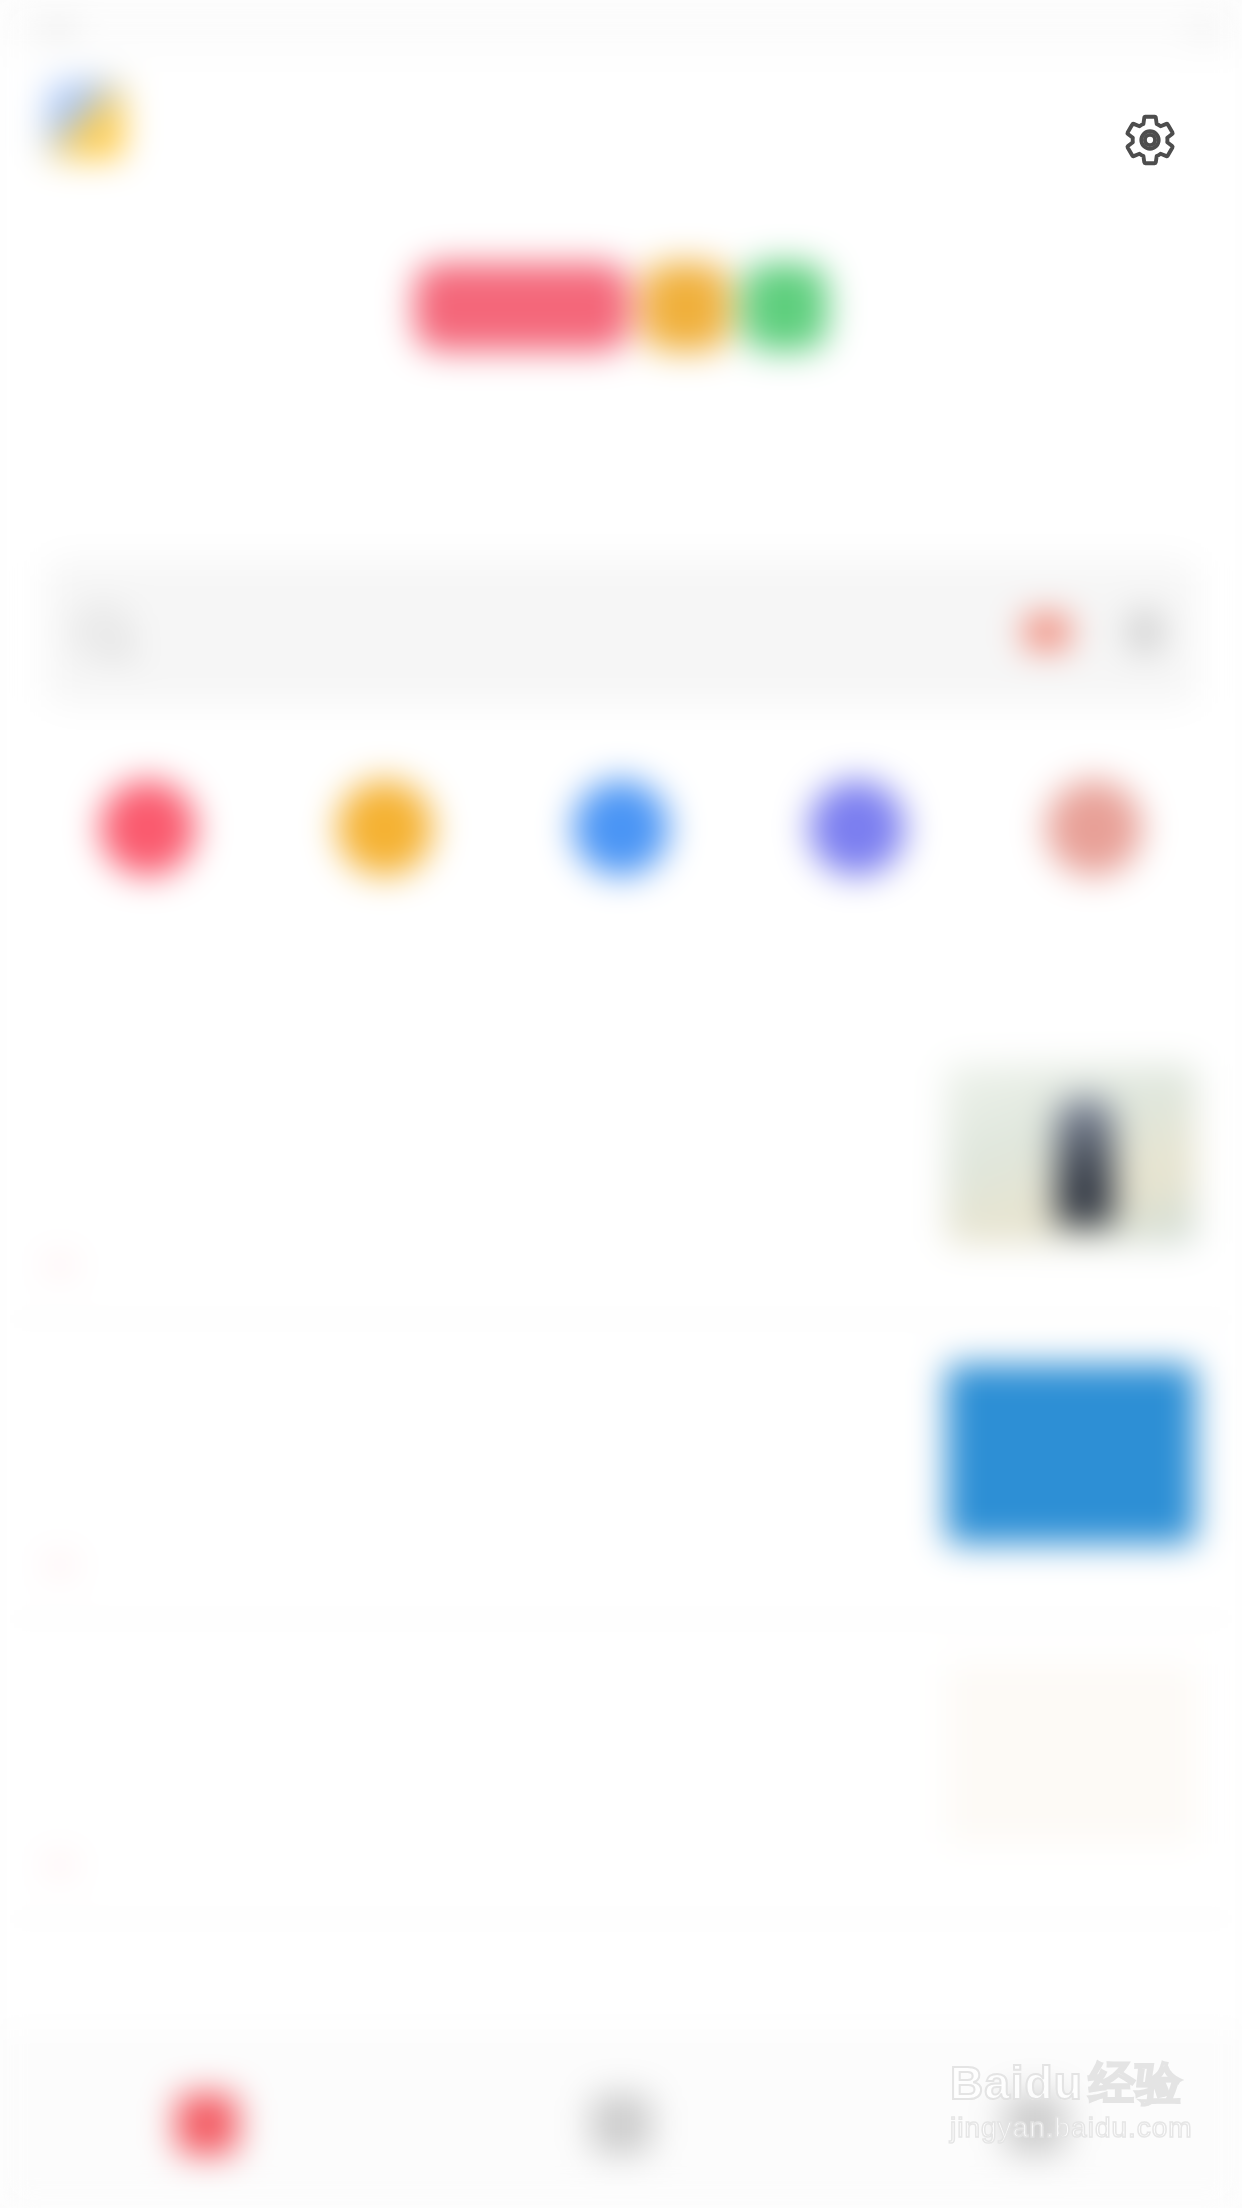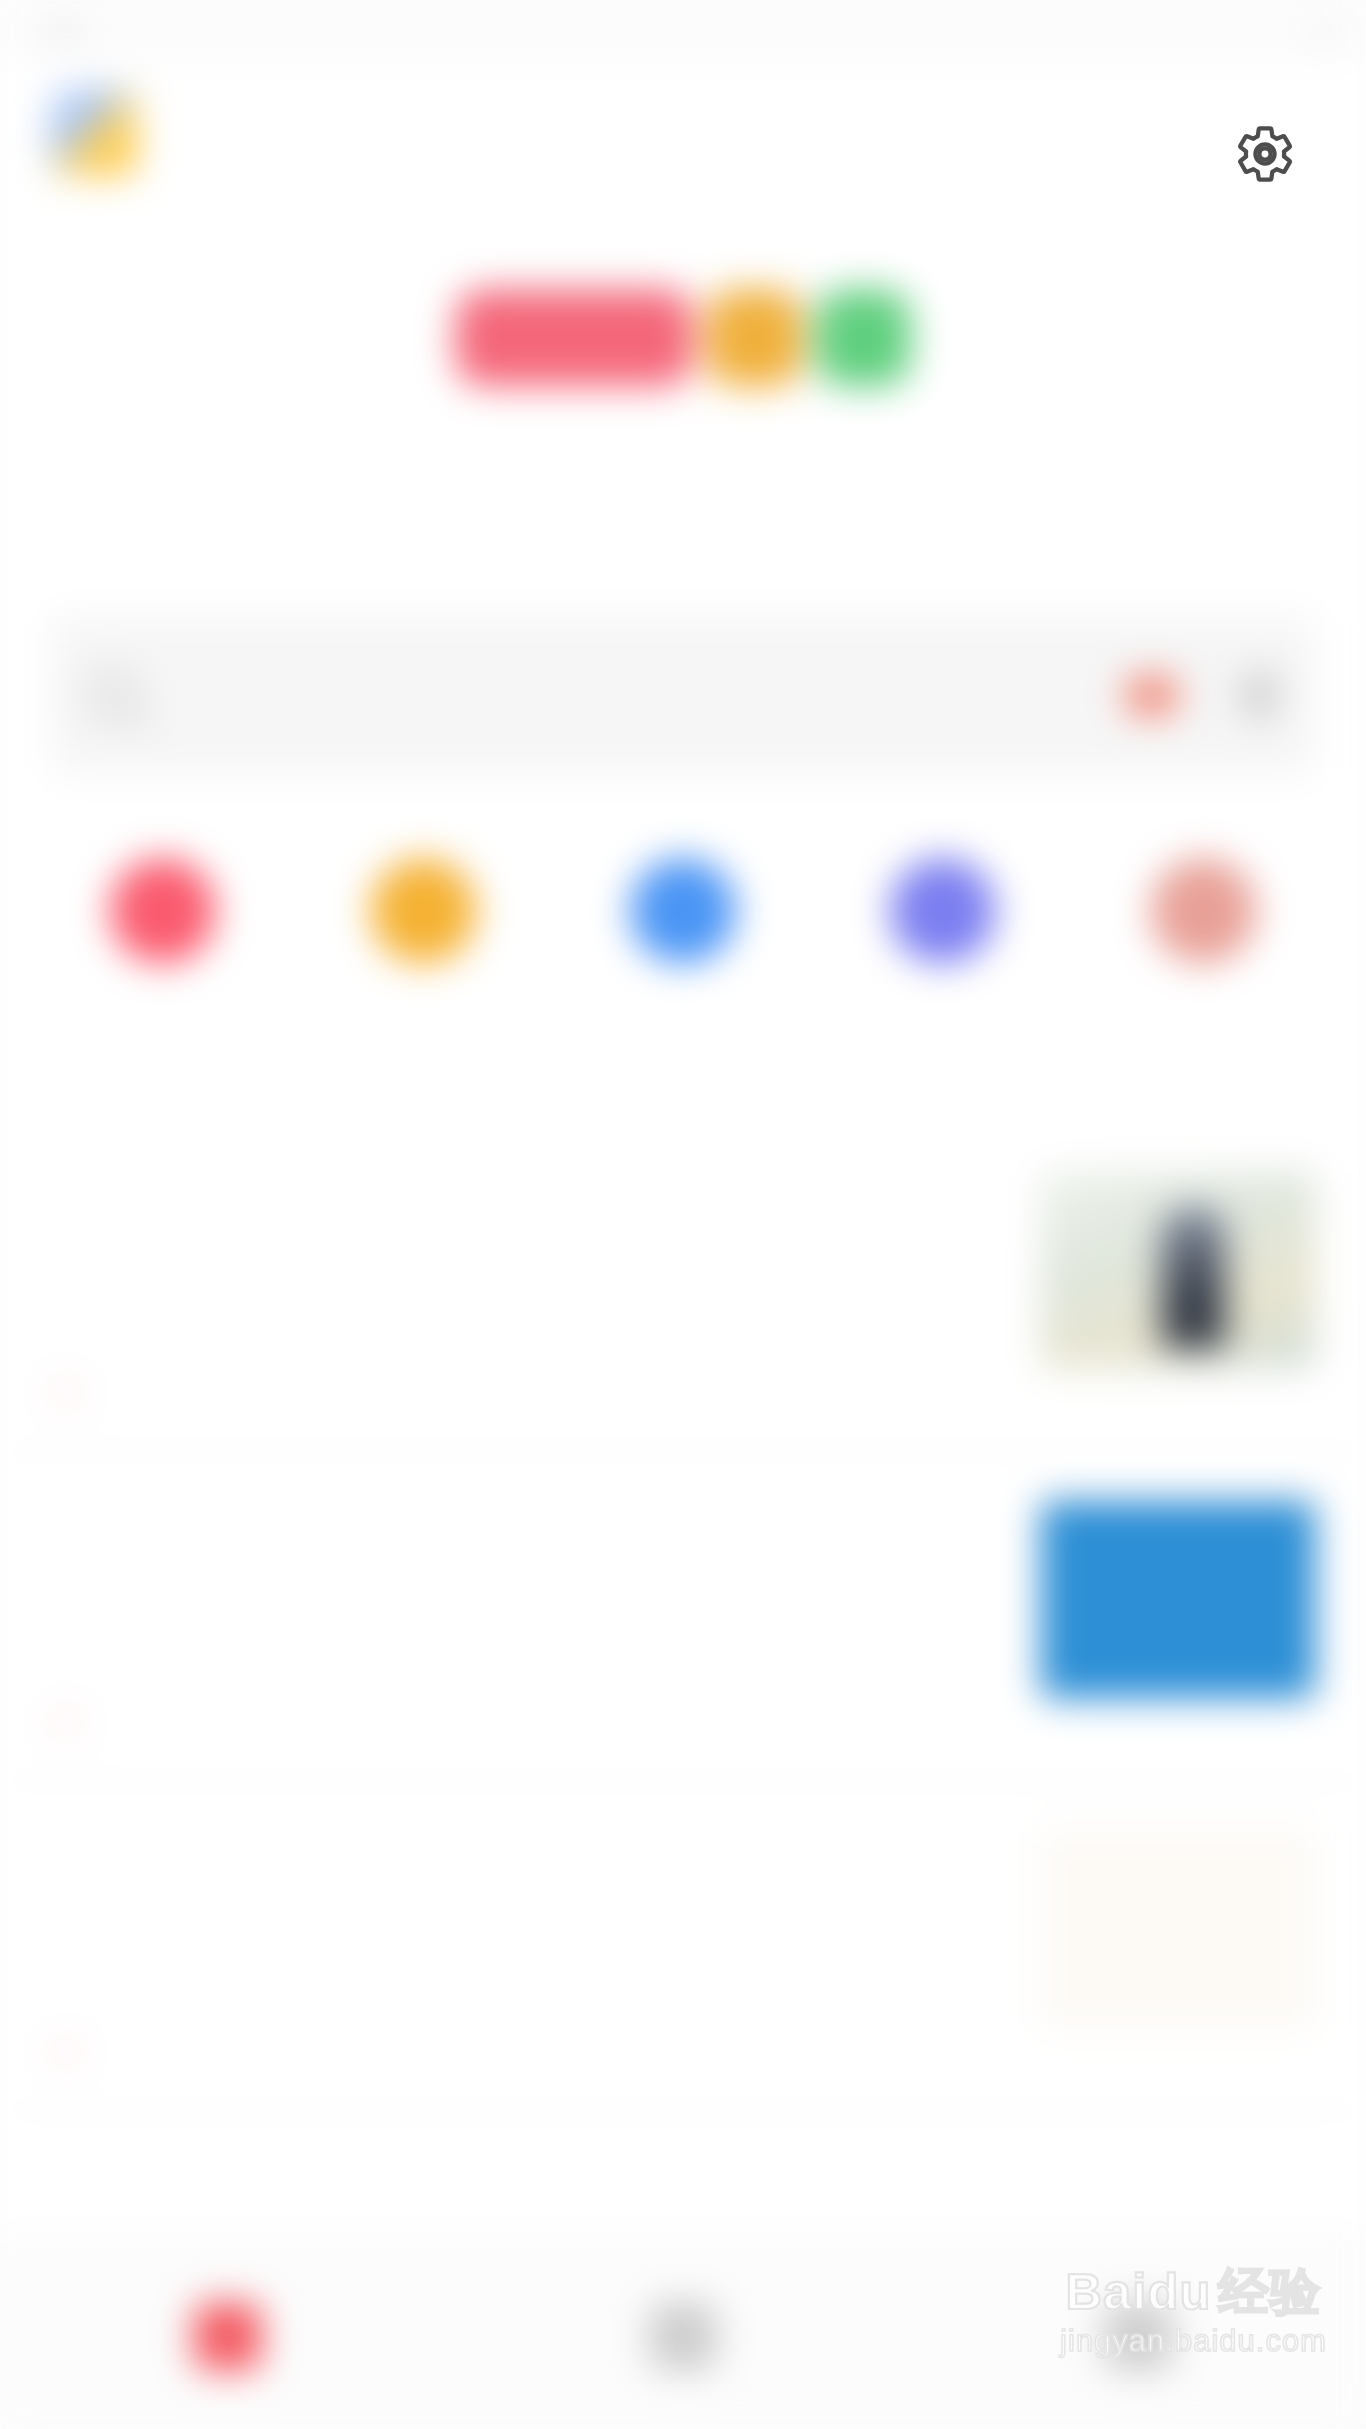--- a/index.html
+++ b/index.html
@@ -133,21 +133,21 @@
   #overlay-layer{position:absolute;inset:0;pointer-events:none;}
 
   .gear-btn{
     position:absolute;left:1118px;top:108px;width:64px;height:64px;
     display:flex;align-items:center;justify-content:center;pointer-events:auto;
   }
   .gear-btn svg{display:block;}
 
   .watermark{
     position:absolute;left:950px;top:2060px;width:270px;height:120px;
-    display:flex;flex-direction:column;align-items:center;gap:6px;opacity:.9;
+    display:flex;flex-direction:column;align-items:flex-start;gap:6px;opacity:.9;
   }
   .wm-row{display:flex;align-items:flex-end;gap:6px;}
   .wm-main{
     font-size:46px;font-weight:bold;color:#ffffff;
     -webkit-text-stroke:2px #e2e2e2;
     text-shadow:0 1px 0 #f3f3f3;
     letter-spacing:1px;line-height:1;
   }
   .wm-url{
     font-size:28px;color:#ffffff;-webkit-text-stroke:1.5px #e4e4e4;

